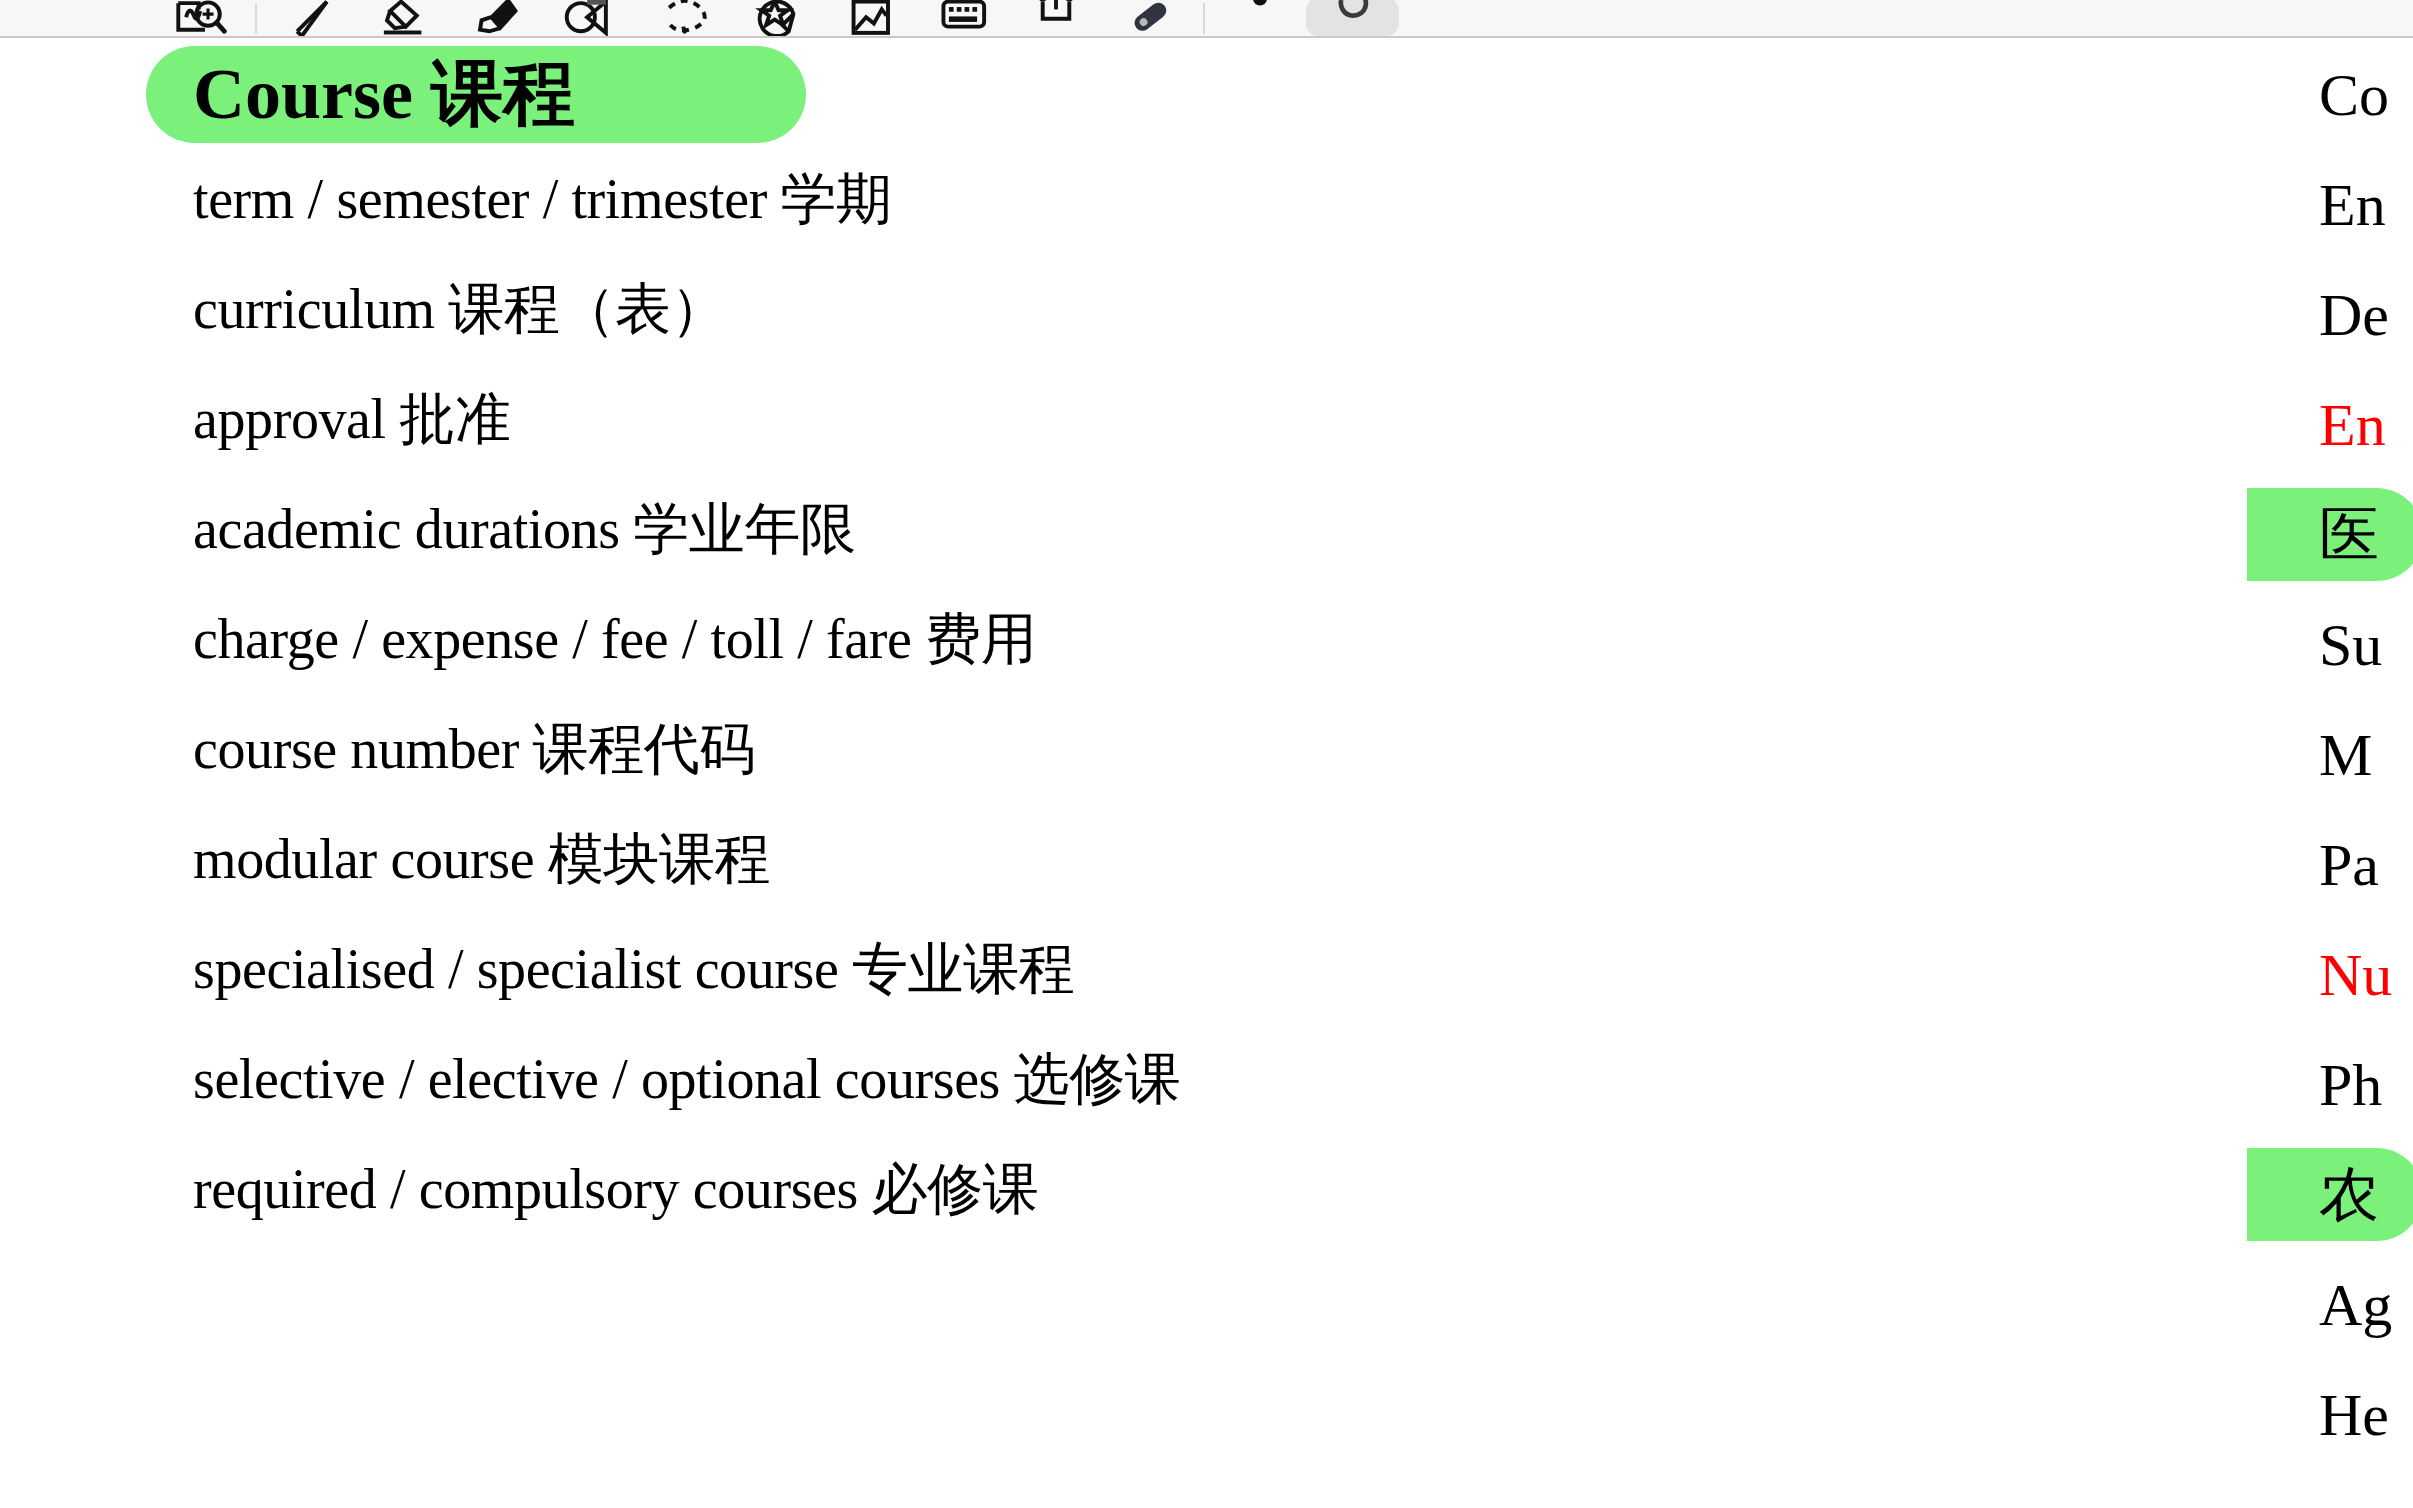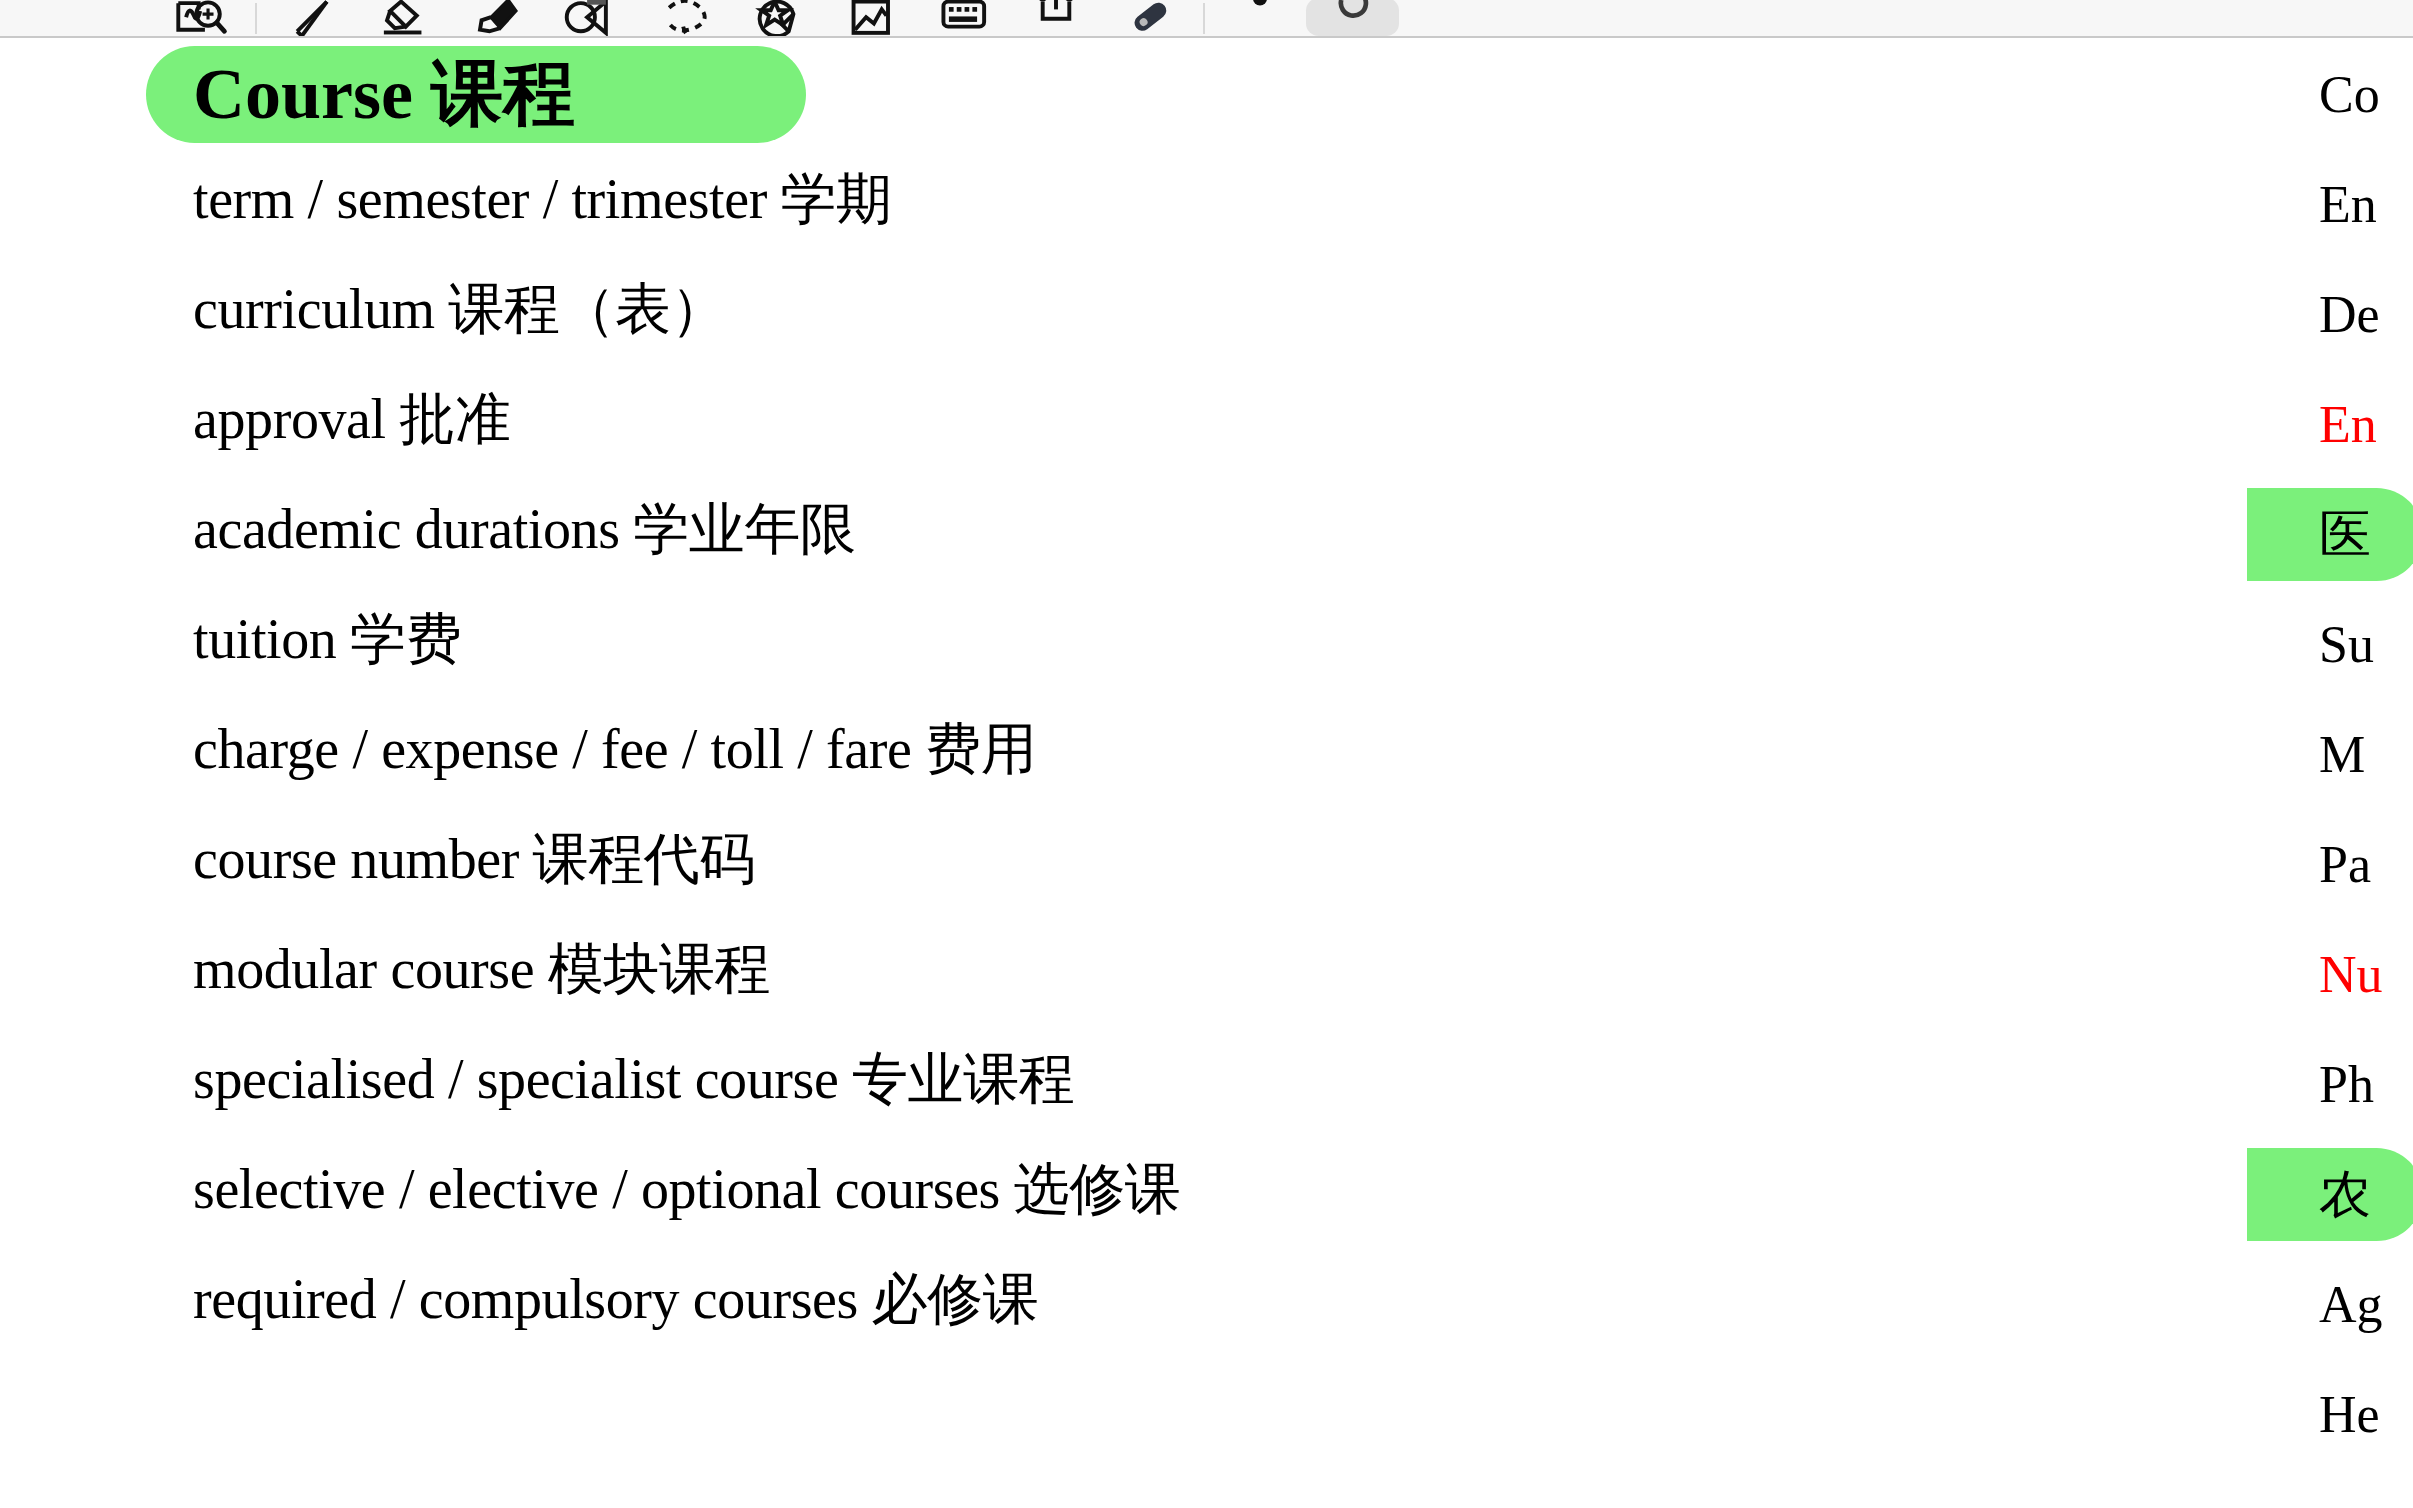--- a/index.html
+++ b/index.html
@@ -115,21 +115,21 @@
   .col-right {
     position: absolute;
     left: 2247px;
     top: 0;
     width: 167px;
     height: 1468px;
     overflow: hidden;
   }
   .right-line {
     position: relative;
-    font-size: 52px;
+    font-size: 60px;
     line-height: 110px;
     white-space: nowrap;
     color: #000;
     padding-left: 72px;
     box-sizing: border-box;
     height: 110px;
   }
   .right-line.underline > .rl-text { text-decoration-thickness: 3.9px; }
   .right-line.red > .rl-text { color: #ff0000; }
   .right-line.hl-green::before {
@@ -269,21 +269,20 @@
     <div class="heading-row">
       <div class="heading-hl"></div>
       <div class="heading-text">Course 课程</div>
     </div>
 
     <div class="vocab-list">
       <div class="vocab-line">term / semester / trimester 学期</div>
       <div class="vocab-line">curriculum 课程（表）</div>
       <div class="vocab-line">approval 批准</div>
       <div class="vocab-line">academic durations 学业年限</div>
-      <div class="vocab-line">tuition 学费</div>
       <div class="vocab-line">charge / expense / fee / toll / fare 费用</div>
       <div class="vocab-line">course number 课程代码</div>
       <div class="vocab-line">modular course 模块课程</div>
       <div class="vocab-line">specialised / specialist course 专业课程</div>
       <div class="vocab-line">selective / elective / optional courses 选修课</div>
       <div class="vocab-line">required / compulsory courses 必修课</div>
     </div>
 
   </div>
 

